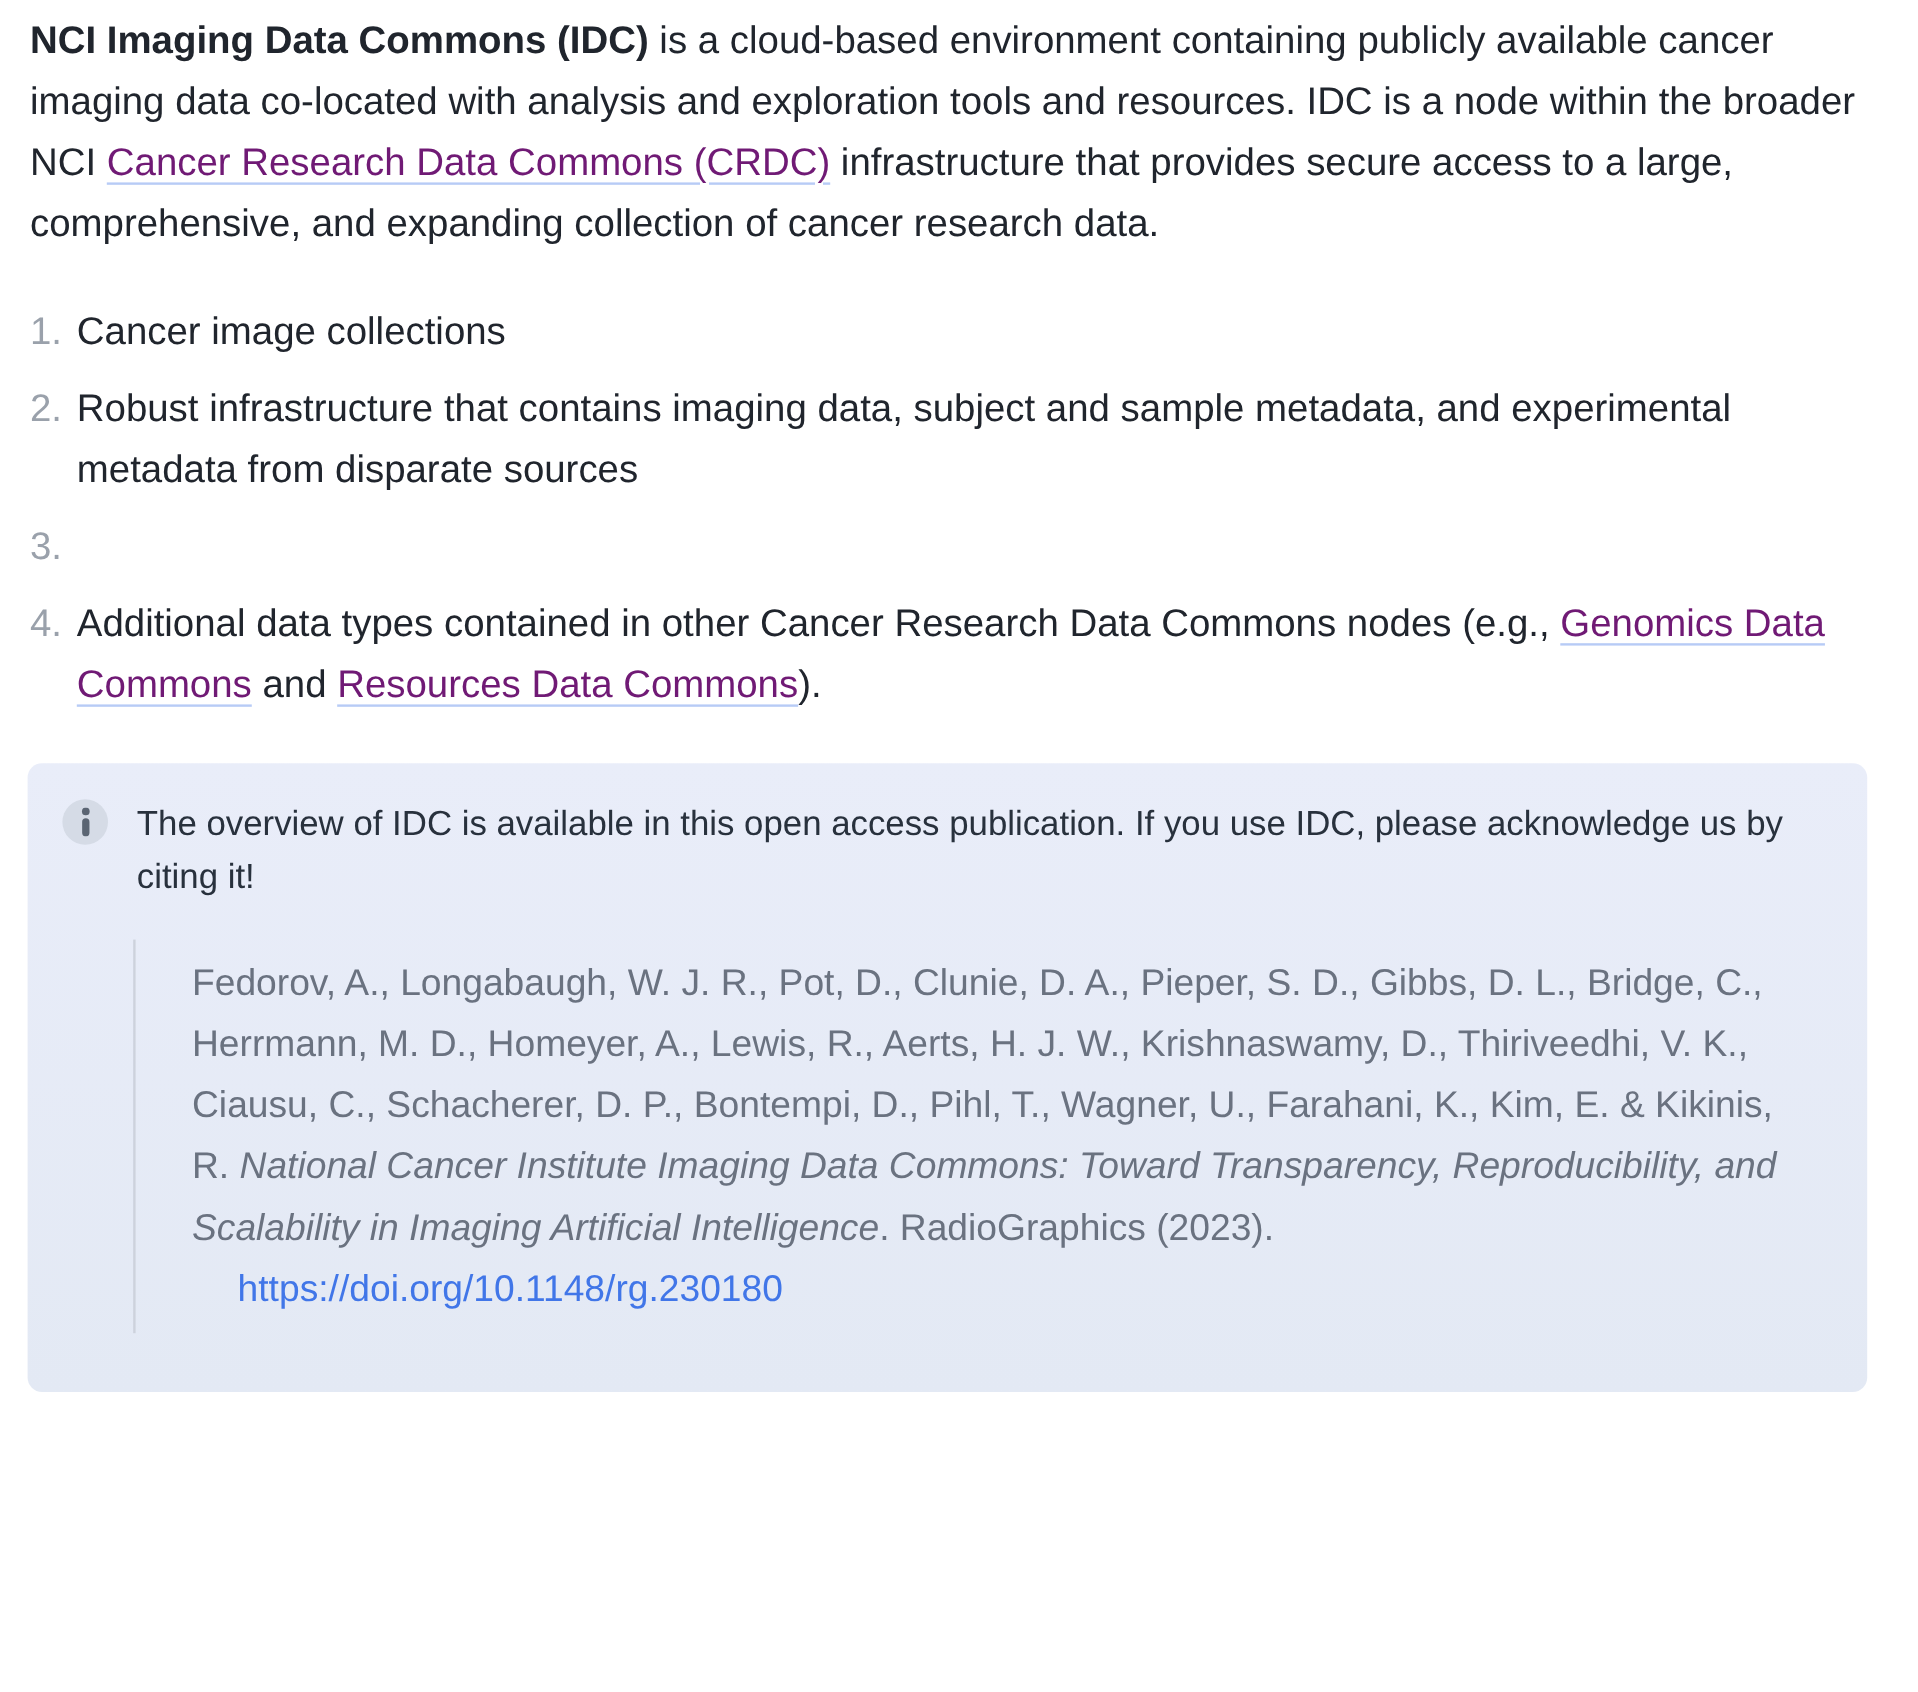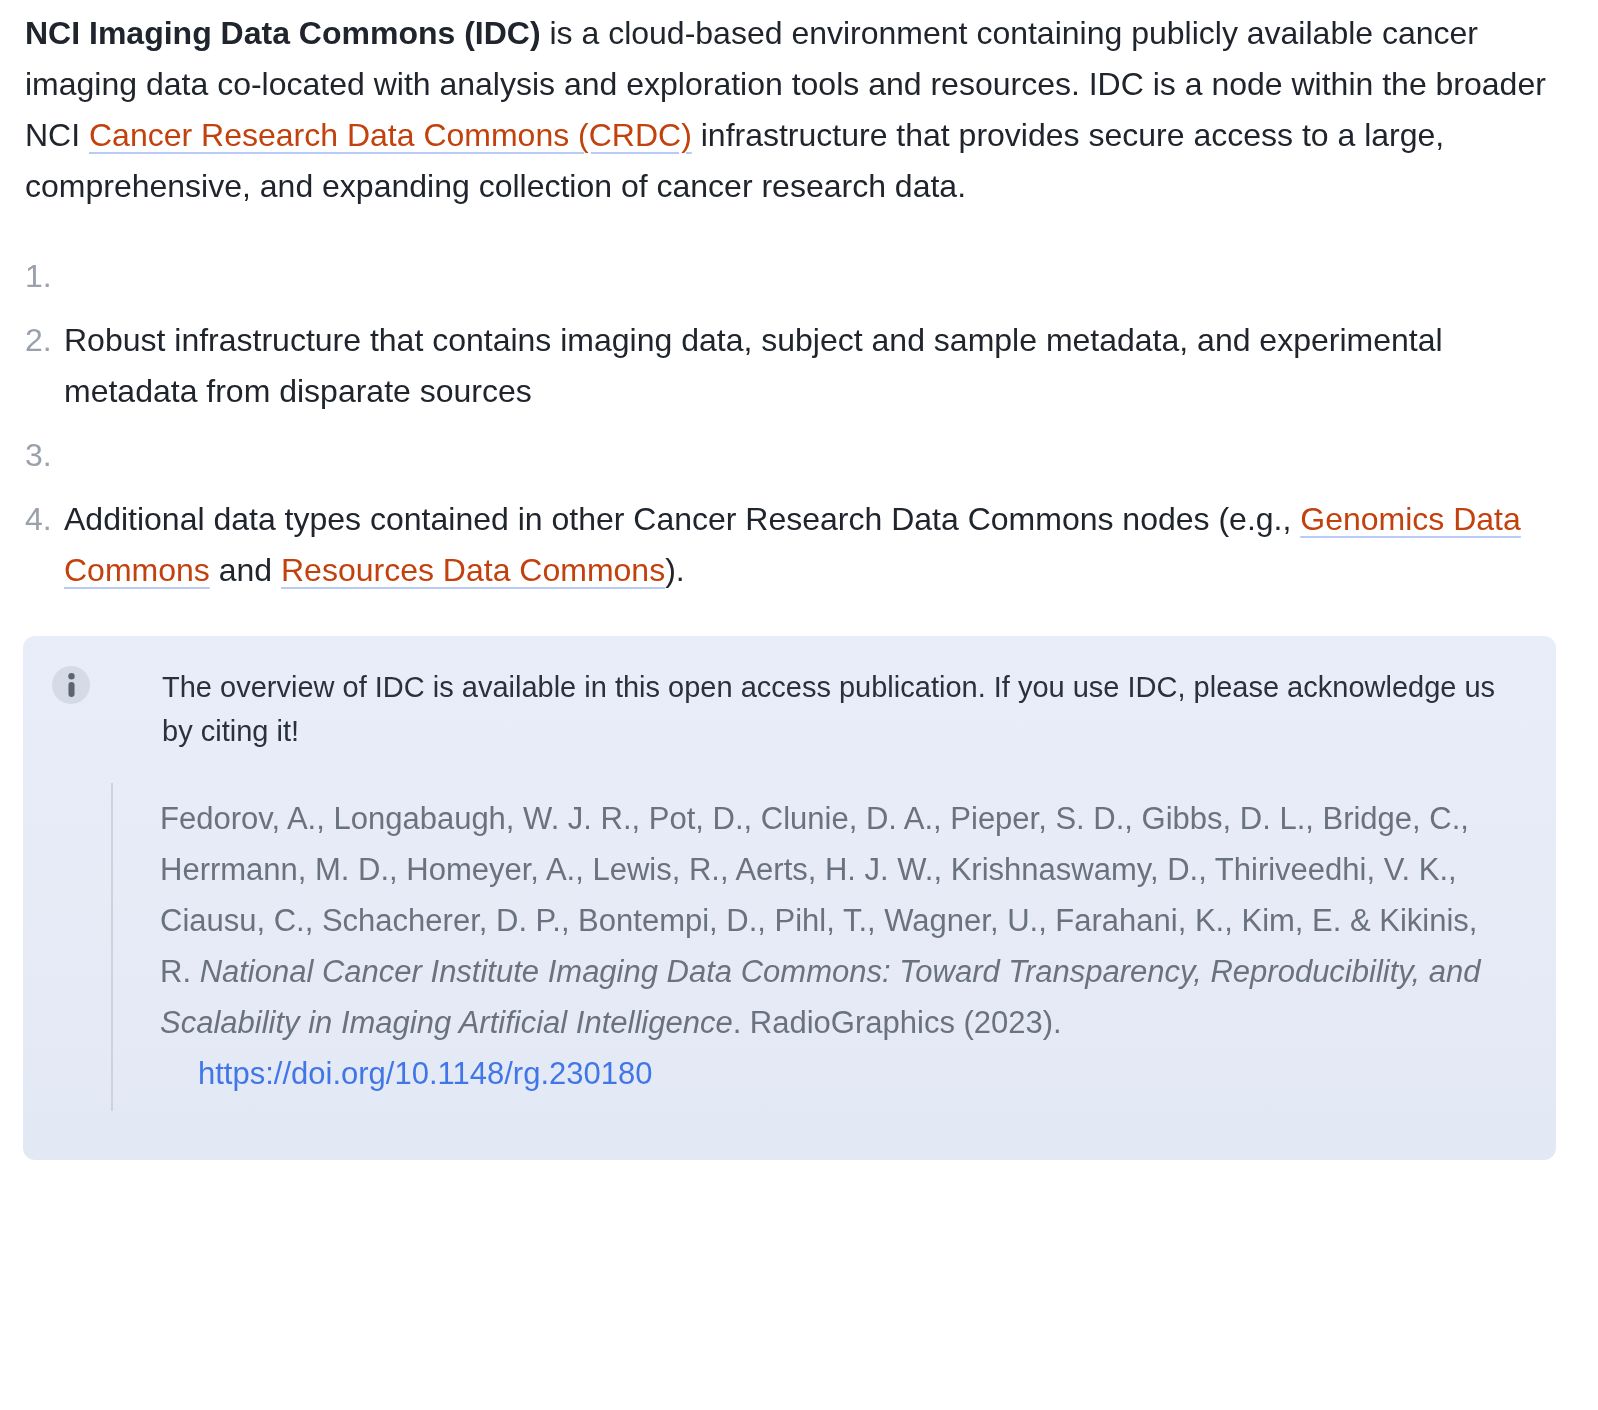--- a/index.html
+++ b/index.html
@@ -18,21 +18,21 @@
   }
   .para {
     font-size: 32px;
     line-height: 51px;
     margin: 0 0 39px 0;
     max-width: 1526px;
     color: #20252d;
   }
   .bold { font-weight: 700; }
   a.link {
-    color: #c2410c;
+    color: #701a75;
     text-decoration: underline;
     text-decoration-color: rgba(65,118,232,0.38);
     text-decoration-thickness: 2px;
     text-underline-offset: 6px;
     cursor: pointer;
   }
   
   .olist {
     margin: 0 0 40px 0;
     font-size: 32px;
@@ -74,21 +74,20 @@
     align-items: center;
     justify-content: center;
     margin-top: 3px;
   }
   .callout-lead {
     font-size: 29px;
     line-height: 44px;
     color: #28313d;
     padding-top: 2px;
     max-width: 1420px;
-    margin-left: 48px;
   }
   .quote {
     margin: 30px 0 0 59px;
     border-left: 2px solid #cdd2dc;
     padding: 10px 0 12px 47px;
   }
   .citation {
     font-size: 31px;
     line-height: 51px;
     color: #6a7280;
@@ -113,20 +112,21 @@
   <p class="para">
     <span class="bold">NCI Imaging Data Commons (IDC)</span><span> is a cloud-based environment containing publicly available cancer imaging data co-located with analysis and exploration tools and resources. IDC is a node within the broader NCI </span><a class="link">Cancer Research Data Commons (CRDC)</a><span> infrastructure that provides secure access to a large, comprehensive, and expanding collection of cancer research data.</span>
   </p>
 
 
 
   <div class="olist">
 
     <div class="olist-item">
       <span class="olist-marker">1.</span>
+      <span class="olist-text">Cancer image collections</span>
     </div>
 
     <div class="olist-item">
       <span class="olist-marker">2.</span>
       <span class="olist-text">Robust infrastructure that contains imaging data, subject and sample metadata, and experimental metadata from disparate sources</span>
     </div>
 
     <div class="olist-item">
       <span class="olist-marker">3.</span>
     </div>

